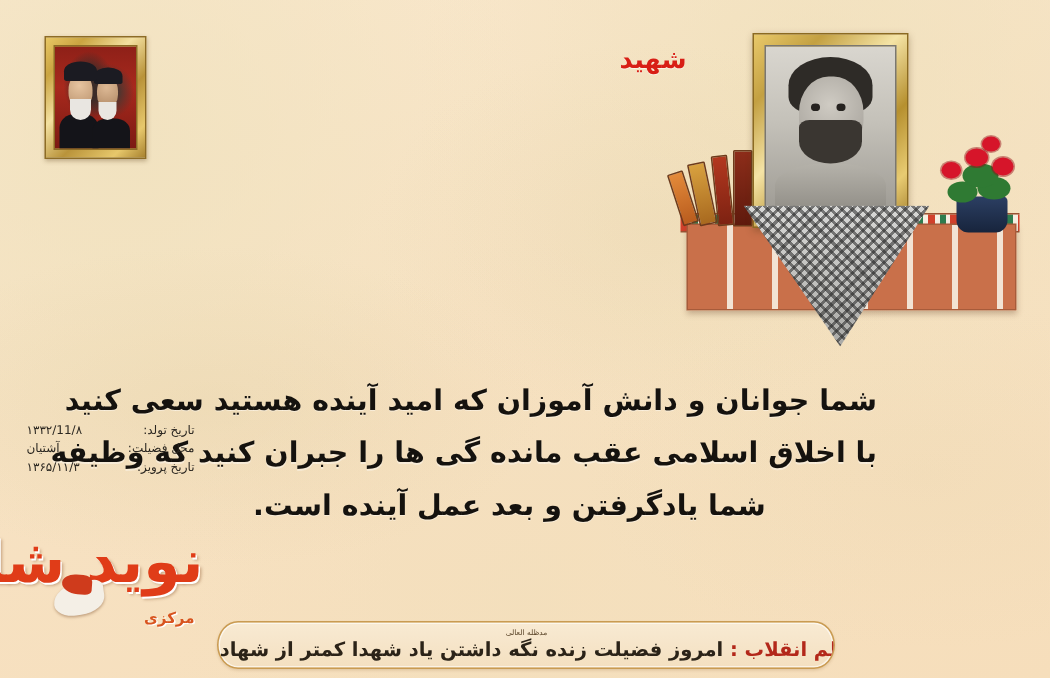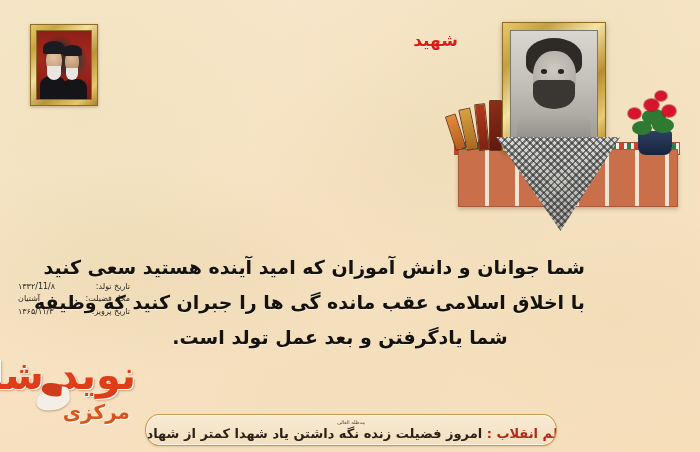--- a/index.html
+++ b/index.html
@@ -210,22 +210,22 @@
   }
   .logo-main {
     position: absolute; right: 0; top: 0;
     font-size: 40px; font-weight: bold;
     color: #e03c18;
     letter-spacing: -2px;
     text-shadow: 1px 1px 0 #fff, 2px 2px 2px rgba(120,60,20,.35);
     white-space: nowrap;
   }
   .logo-sub {
-    position: absolute; right: 6px; bottom: 6px;
-    font-size: 20px; font-weight: bold;
+    position: absolute; right: 6px; bottom: 12px;
+    font-size: 10px; font-weight: bold;
     color: #d8541f;
     text-shadow: 1px 1px 0 #fff;
   }
   .dove {
     position: absolute; left: 28px; bottom: 20px;
     width: 34px; height: 22px;
     background: #f4efe6;
     border-radius: 60% 20% 50% 40%;
     transform: rotate(-8deg);
     box-shadow: 0 1px 2px rgba(110,60,25,.4);
@@ -311,21 +311,21 @@
         <div class="m-eyeR"></div>
       </div>
     </div>
 
     <div class="keffiyeh"></div>
   </div>
 
   <div class="quote">
     <div>شما جوانان و دانش آموزان که امید آینده هستید سعی کنید</div>
     <div>با اخلاق اسلامی عقب مانده گی ها را جبران کنید که وظیفه</div>
-    <div>شما یادگرفتن و بعد عمل تولد است.</div>
+    <div>شما یادگرفتن و بعد عمل آینده است.</div>
   </div>
 
   <div class="info">
     <div class="info-row">
       <span class="info-label">تاریخ تولد:</span>
       <span class="info-value">۱۳۳۲/11/۸</span>
     </div>
     <div class="info-row">
       <span class="info-label">محل فضیلت:</span>
       <span class="info-value">آشتیان</span>

